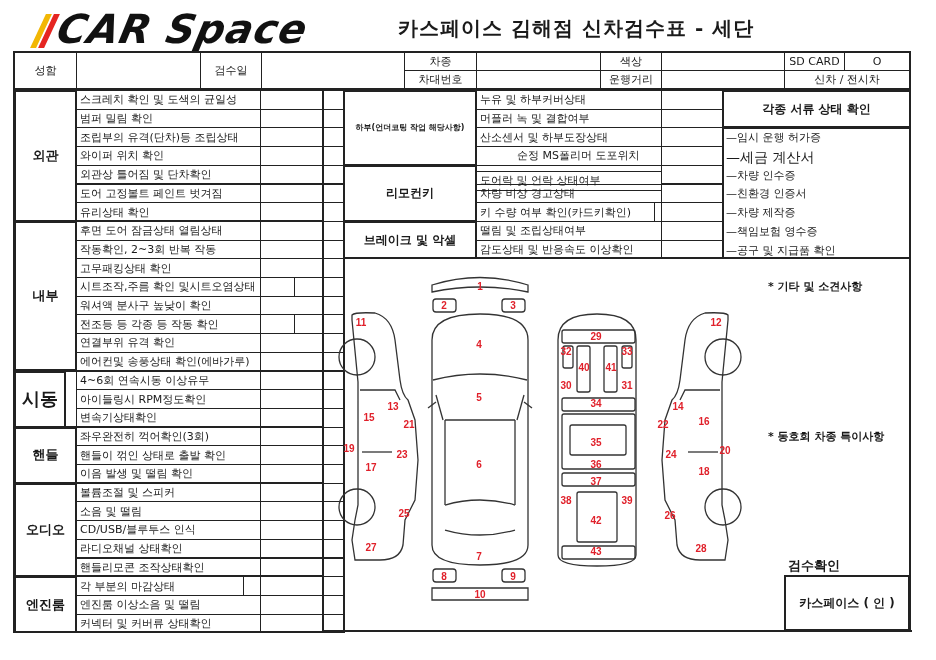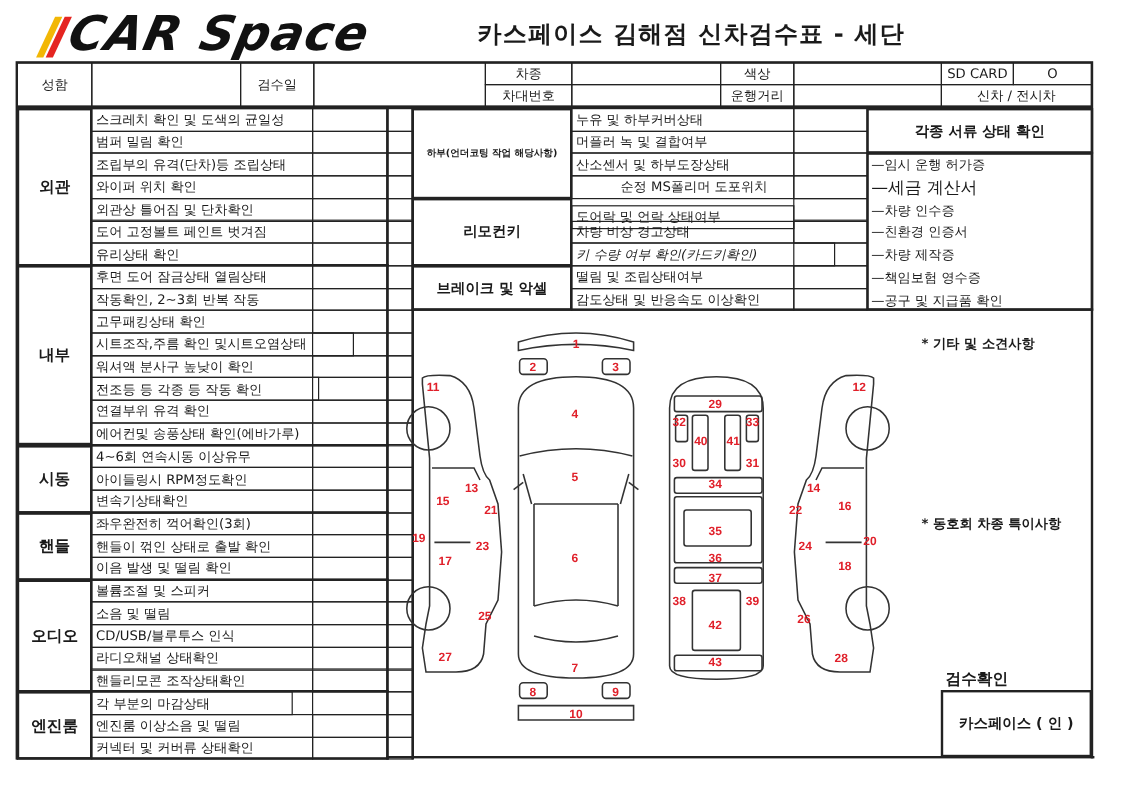--- a/index.html
+++ b/index.html
@@ -71,28 +71,28 @@
     <div class="cell l" style="left: 76px; top: 220.9px; width: 185px; height: 19.7px;">후면 도어 잠금상태 열림상태</div>
     <div class="cell c" style="left: 260px; top: 220.9px; width: 63px; height: 19.7px;"></div>
     <div class="cell l" style="left: 76px; top: 239.6px; width: 185px; height: 19.7px;">작동확인, 2~3회 반복 작동</div>
     <div class="cell c" style="left: 260px; top: 239.6px; width: 63px; height: 19.7px;"></div>
     <div class="cell l" style="left: 76px; top: 258.3px; width: 185px; height: 19.7px;">고무패킹상태 확인</div>
     <div class="cell c" style="left: 260px; top: 258.3px; width: 63px; height: 19.7px;"></div>
     <div class="cell l" style="left: 76px; top: 277px; width: 219px; height: 19.7px;">시트조작,주름 확인 및시트오염상태</div>
     <div class="cell c" style="left: 260px; top: 277px; width: 63px; height: 19.7px;"></div>
     <div class="cell l" style="left: 76px; top: 295.7px; width: 185px; height: 19.7px;">워셔액 분사구 높낮이 확인</div>
     <div class="cell c" style="left: 260px; top: 295.7px; width: 63px; height: 19.7px;"></div>
-    <div class="cell l" style="left: 76px; top: 314.4px; width: 190px; height: 19.7px;">전조등 등 각종 등 작동 확인</div>
+    <div class="cell l" style="left: 76px; top: 314.4px; width: 219px; height: 19.7px;">전조등 등 각종 등 작동 확인</div>
     <div class="cell c" style="left: 260px; top: 314.4px; width: 63px; height: 19.7px;"></div>
     <div class="cell l" style="left: 76px; top: 333.1px; width: 185px; height: 19.7px;">연결부위 유격 확인</div>
     <div class="cell c" style="left: 260px; top: 333.1px; width: 63px; height: 19.7px;"></div>
     <div class="cell l" style="left: 76px; top: 351.8px; width: 185px; height: 19.7px;">에어컨및 송풍상태 확인(에바가루)</div>
     <div class="cell c" style="left: 260px; top: 351.8px; width: 63px; height: 19.7px;"></div>
     <div class="line" style="left: 14px; top: 219.9px; width: 310px; height: 2px;"></div>
-    <div class="cell c bold" style="left: 14px; top: 370.5px; width: 63px; height: 57.1px; font-size: 13px; border-width: 2px;">시동</div>
+    <div class="cell c bold" style="left: 14px; top: 370.5px; width: 52px; height: 57.1px; font-size: 18px; border-width: 2px;">시동</div>
     <div class="cell l" style="left: 76px; top: 370.5px; width: 185px; height: 19.7px;">4~6회 연속시동 이상유무</div>
     <div class="cell c" style="left: 260px; top: 370.5px; width: 63px; height: 19.7px;"></div>
     <div class="cell l" style="left: 76px; top: 389.2px; width: 185px; height: 19.7px;">아이들링시 RPM정도확인</div>
     <div class="cell c" style="left: 260px; top: 389.2px; width: 63px; height: 19.7px;"></div>
     <div class="cell l" style="left: 76px; top: 407.9px; width: 185px; height: 19.7px;">변속기상태확인</div>
     <div class="cell c" style="left: 260px; top: 407.9px; width: 63px; height: 19.7px;"></div>
     <div class="line" style="left: 14px; top: 369.5px; width: 310px; height: 2px;"></div>
     <div class="cell c bold" style="left: 14px; top: 426.6px; width: 63px; height: 57.1px; font-size: 13px; border-width: 2px;">핸들</div>
     <div class="cell l" style="left: 76px; top: 426.6px; width: 185px; height: 19.7px;">좌우완전히 꺽어확인(3회)</div>
     <div class="cell c" style="left: 260px; top: 426.6px; width: 63px; height: 19.7px;"></div>
@@ -163,21 +163,21 @@
     <div class="cell c" style="left: 661px; top: 108.7px; width: 62px; height: 19.7px;"></div>
     <div class="cell l" style="left: 476px; top: 127.4px; width: 186px; height: 19.7px;">산소센서 및 하부도장상태</div>
     <div class="cell c" style="left: 661px; top: 127.4px; width: 62px; height: 19.7px;"></div>
     <div class="cell l" style="left: 476px; top: 146.1px; width: 186px; height: 19.7px; padding-left: 40px;">순정 MS폴리머 도포위치</div>
     <div class="cell c" style="left: 661px; top: 146.1px; width: 62px; height: 19.7px;"></div>
     <div class="cell c bold thick" style="left: 343px; top: 164.8px; width: 134px; height: 57.1px; font-size: 12px;">리모컨키</div>
     <div class="cell l" style="left: 476px; top: 171px; width: 186px; height: 19.7px;">도어락 및 언락 상태여부</div>
     <div class="cell c" style="left: 661px; top: 164.8px; width: 62px; height: 19.7px;"></div>
     <div class="cell l" style="left: 476px; top: 183.5px; width: 186px; height: 19.7px;">차량 비상 경고상태</div>
     <div class="cell c" style="left: 661px; top: 183.5px; width: 62px; height: 19.7px;"></div>
-    <div class="cell l" style="left: 476px; top: 202.2px; width: 220px; height: 19.7px; font-style: italic;">키 수량 여부 확인(카드키확인)</div>
+    <div class="cell l" style="left: 476px; top: 202.2px; width: 179px; height: 19.7px;">키 수량 여부 확인(카드키확인)</div>
     <div class="cell c" style="left: 661px; top: 202.2px; width: 62px; height: 19.7px;"></div>
     <div class="cell c bold thick" style="left: 343px; top: 220.9px; width: 134px; height: 38.4px; font-size: 12px;">브레이크 및 악셀</div>
     <div class="cell l" style="left: 476px; top: 220.9px; width: 186px; height: 19.7px;">떨림 및 조립상태여부</div>
     <div class="cell c" style="left: 661px; top: 220.9px; width: 62px; height: 19.7px;"></div>
     <div class="cell l" style="left: 476px; top: 239.6px; width: 186px; height: 19.7px;">감도상태 및 반응속도 이상확인</div>
     <div class="cell c" style="left: 661px; top: 239.6px; width: 62px; height: 19.7px;"></div>
     <div class="line" style="left: 343px; top: 257.3px; width: 568px; height: 2px;"></div>
     <div class="cell c bold thick" style="left: 722px; top: 90px; width: 189px; height: 38.4px; font-size: 12px;">각종 서류 상태 확인</div>
     <div class="abs" style="left: 722px; top: 127.4px; width: 189px; height: 131.9px; border: 2px solid rgb(34, 34, 34);">
       <div class="abs" style="left: 2px; top: 0px; height: 18.7px; line-height: 18.7px; font-size: 11px; white-space: nowrap;">—임시 운행 허가증</div>

